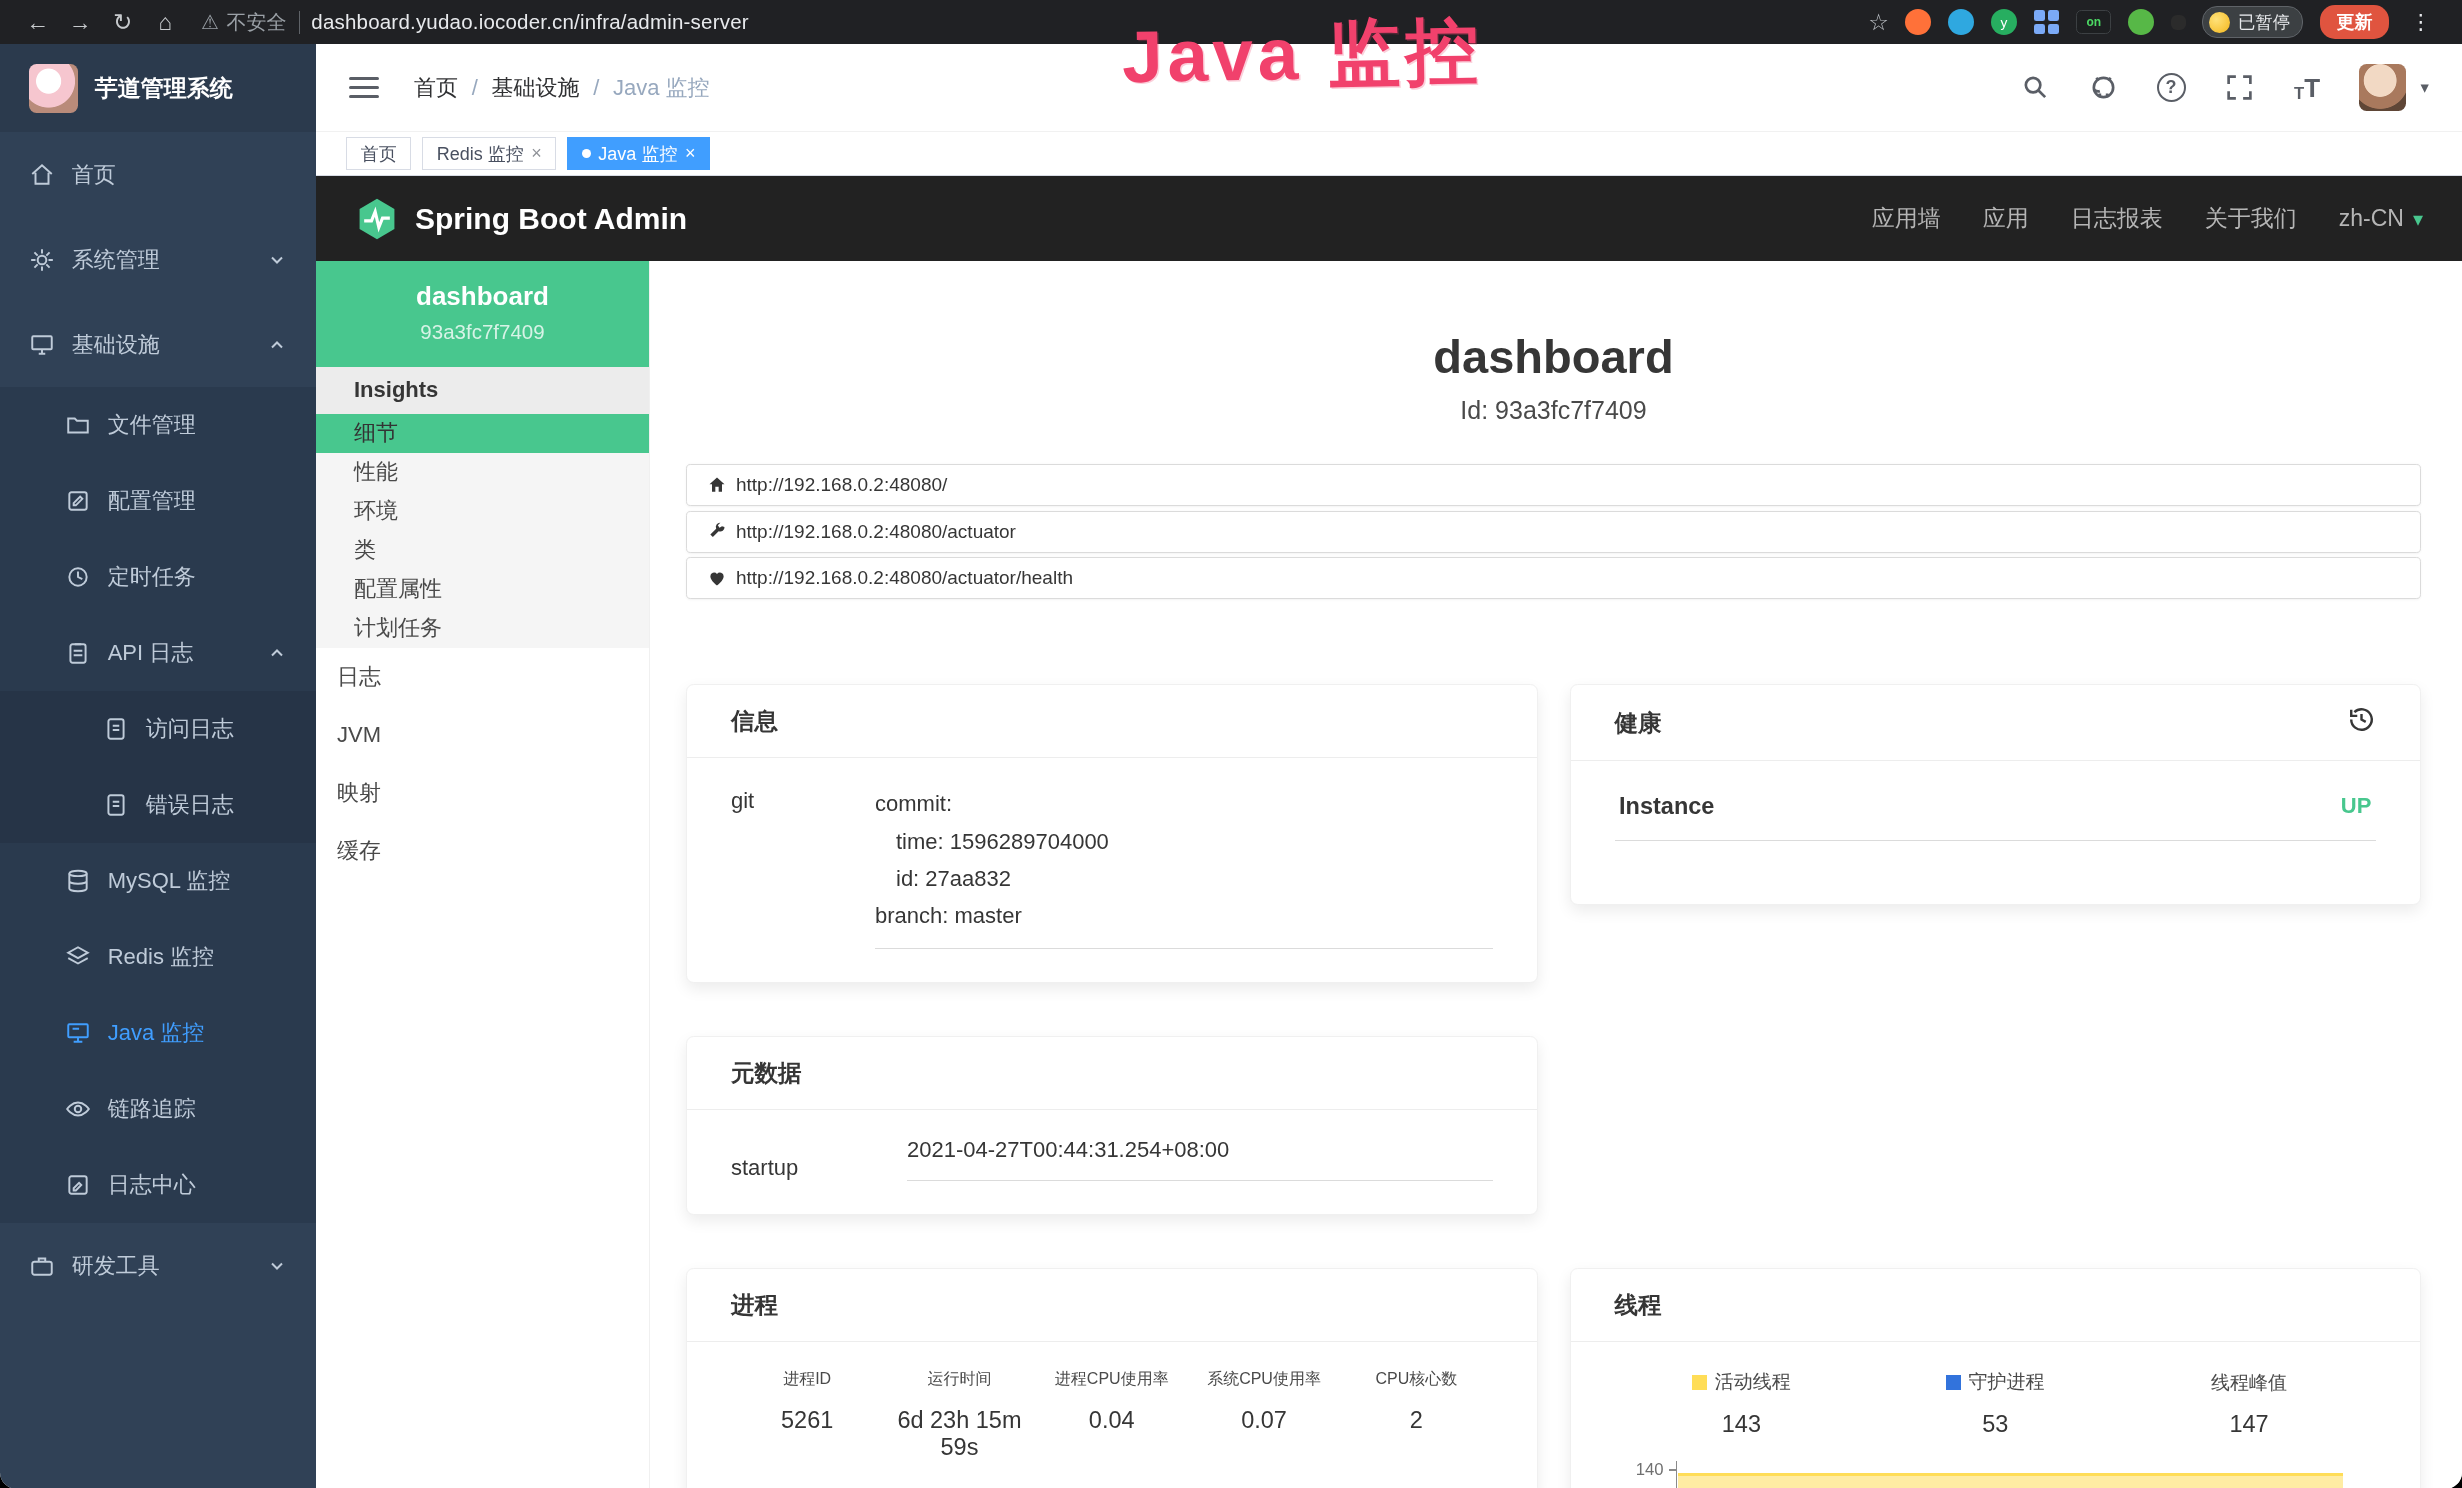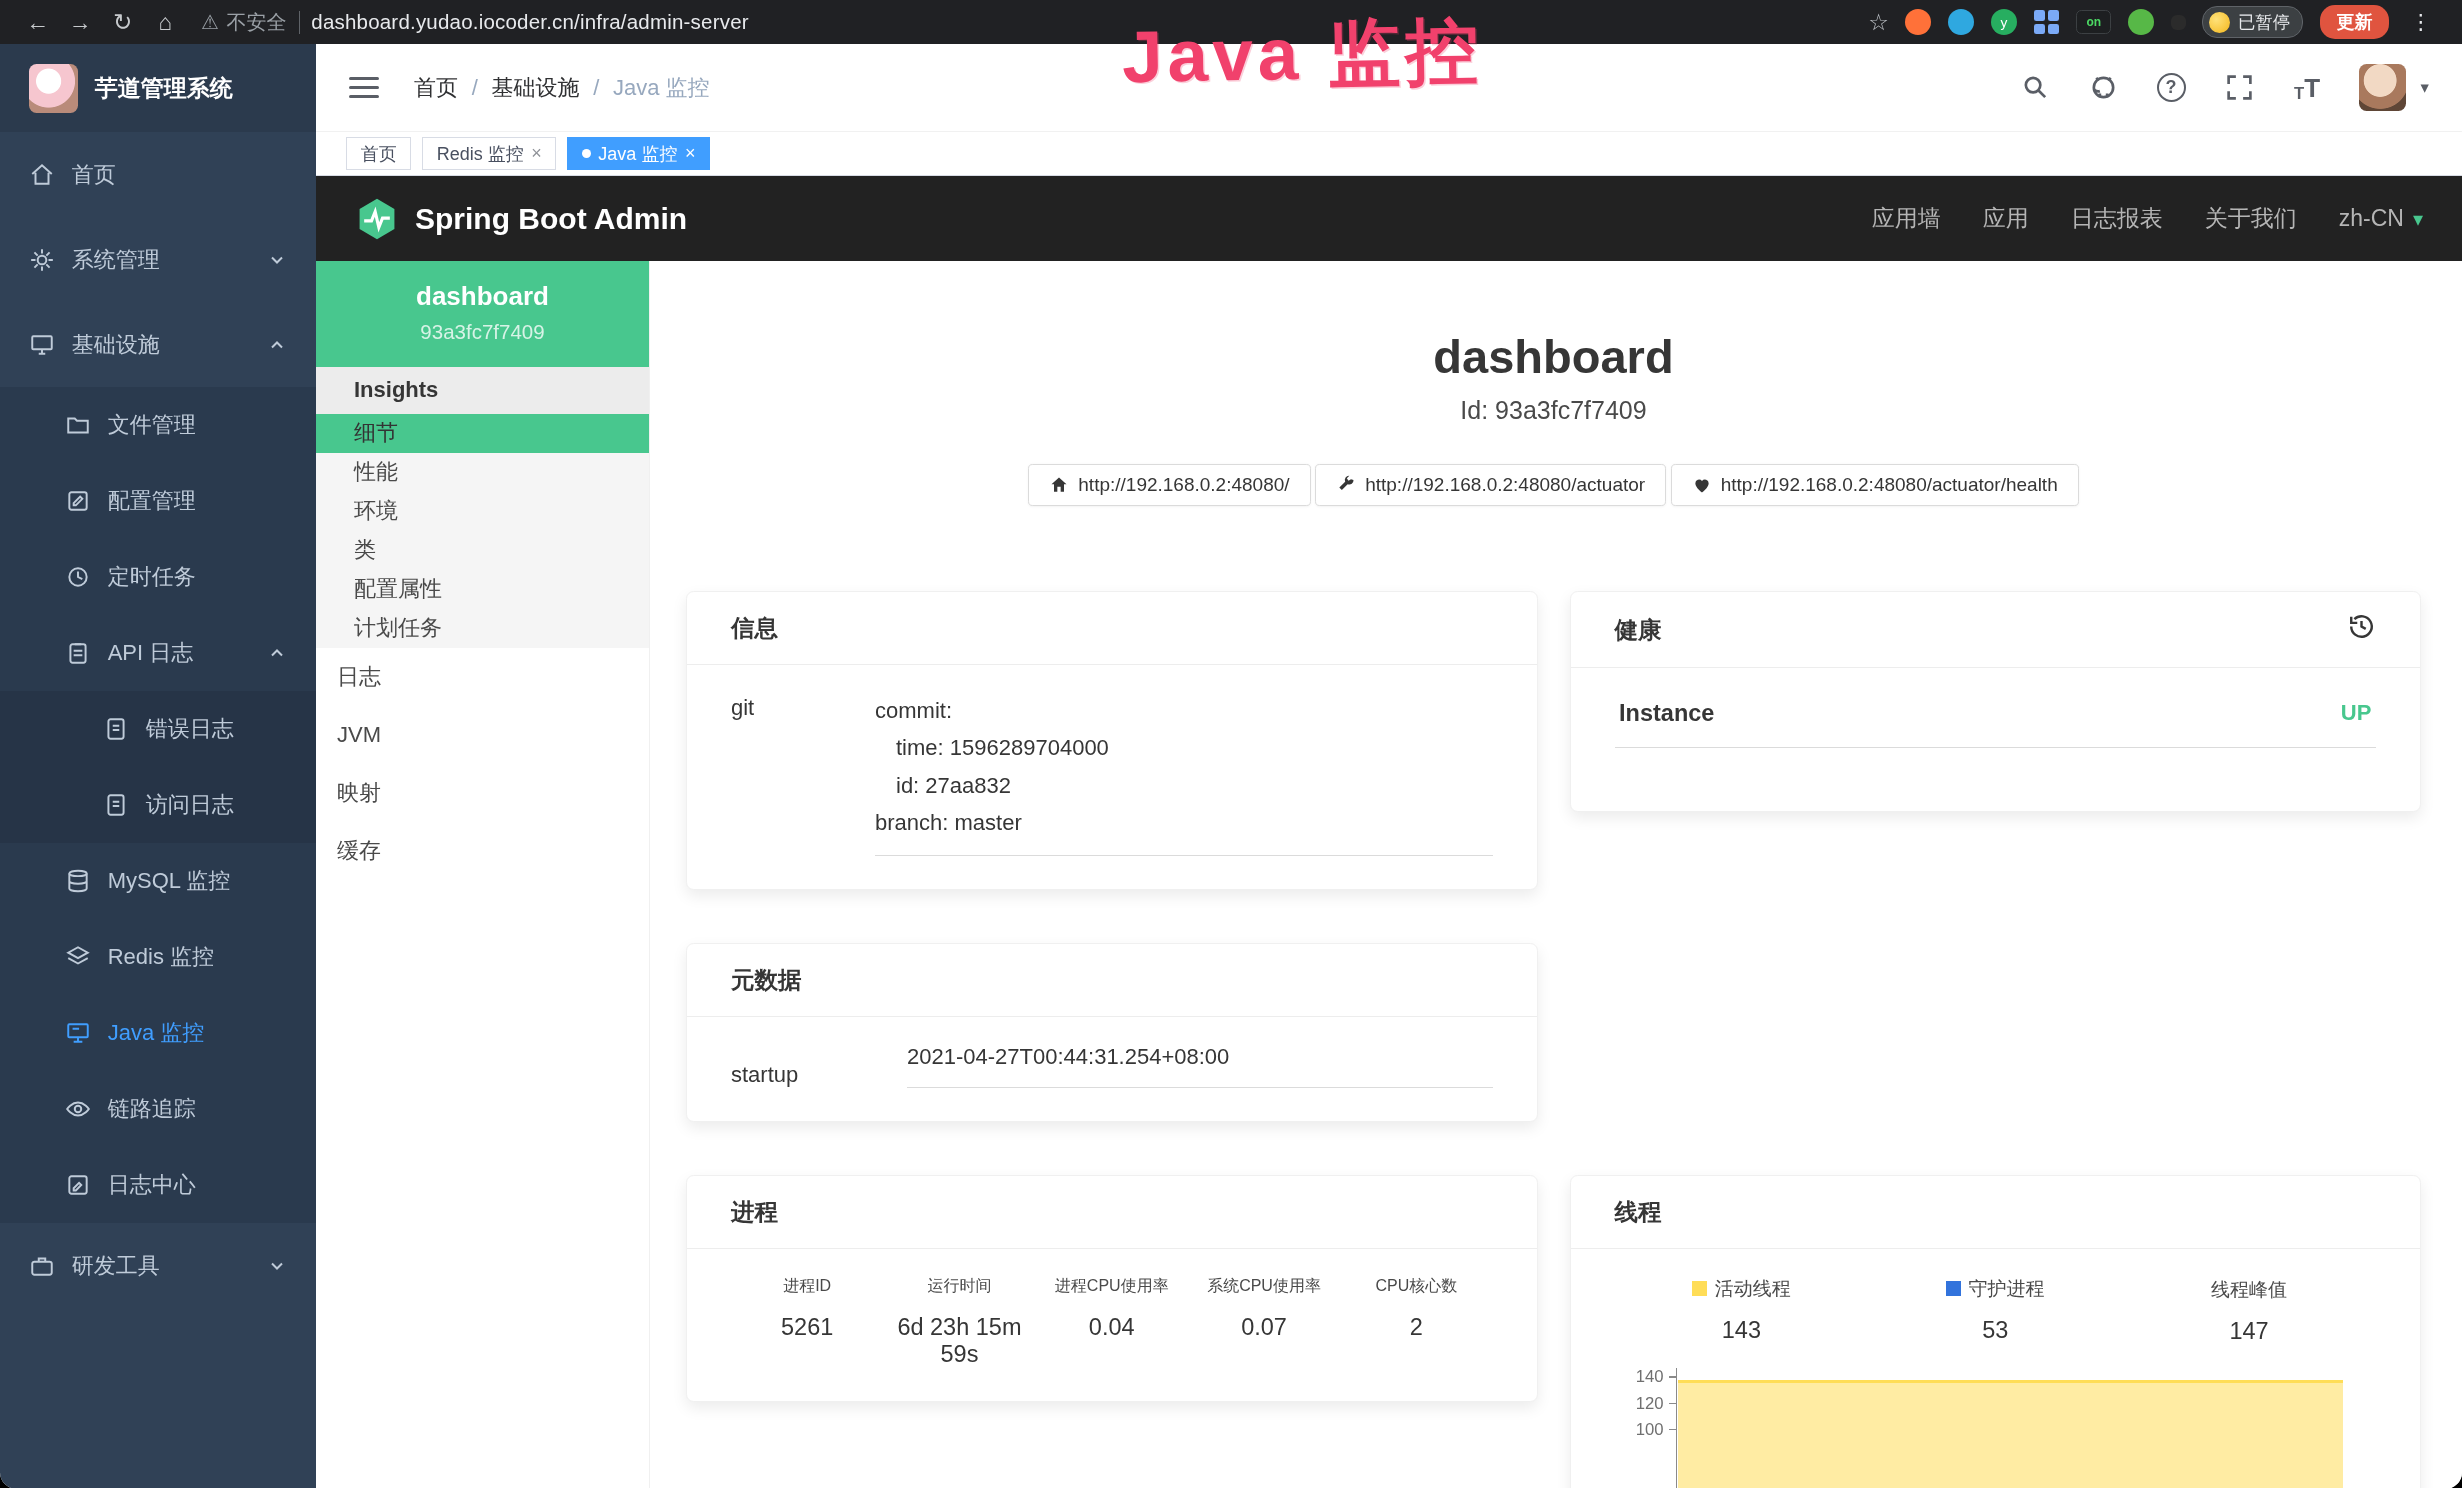--- a/index.html
+++ b/index.html
@@ -89,21 +89,21 @@
   .app-head .an { color:#fff; font-size:26px; font-weight:bold; }
   .app-head .ai { color:rgba(255,255,255,.78); font-size:20.5px; margin-top:7.6px; }
   .ins-head { background:#ececec; padding:10.6px 0 10.6px 38px; font-size:22px; font-weight:bold; color:#363636; }
   .s-item { height:39px; display:flex; align-items:center; padding-left:38px; font-size:22px; color:#4a4a4a; background:#f5f5f5; cursor:pointer; }
   .s-item.outer { background:#fff; padding-left:21px; height:58px; }
   .s-item.active { background:#48c78e; color:#333; }
 
   .sba-main { flex:1; overflow:hidden; padding:68px 41px 0 36px; }
   .page-title { text-align:center; font-size:47px; font-weight:bold; color:#363636; }
   .page-sub { text-align:center; font-size:25px; color:#4a4a4a; margin-top:12px; }
-  .links-row { display:flex; justify-content:center; gap:4.6px; margin-top:39px; }
+  .links-row { display:flex; justify-content:center; gap:4.6px; margin-top:39px;flex-direction:column; }
   .link-btn { display:flex; align-items:center; gap:9px; height:42px; padding:0 20px; border:0.8px solid #dbdbdb; border-radius:4.6px; background:#fff; font-size:19px; color:#363636; cursor:pointer; box-shadow:0 0.8px 2.3px rgba(0,0,0,.05); }
   .link-btn svg { width:20px; height:20px; fill:#363636; }
 
   .grid { display:grid; grid-template-columns:1fr 1fr; column-gap:32px; row-gap:53px; margin-top:85px; align-items:start; }
   .card { background:#fff; border:0.8px solid #f0f0f0; border-radius:7.6px; box-shadow:0 6px 15px rgba(10,10,10,.08); }
   .g-info { grid-area:1/1; } .g-health { grid-area:1/2; } .g-meta { grid-area:2/1; }
   .g-proc { grid-area:3/1; } .g-threads { grid-area:3/2; }
   .card-head { display:flex; align-items:center; padding:20px 44px; font-size:23.5px; font-weight:bold; color:#363636; border-bottom:0.8px solid #ededed; }
   .card-body { padding:27px 44px 33px; font-size:22px; color:#363636; }
   .hist-ic { margin-left:auto; cursor:pointer; }
@@ -270,30 +270,30 @@
             </svg>
           </span>
       </div>
       <div class="mitem subsub">
         <span class="mi">
             <svg viewBox="0 0 24 24">
               <rect x="5" y="3" width="14" height="18" rx="2"></rect>
               <path d="M9 9h6 M9 13h6"></path>
             </svg>
           </span>
-        <span>错误日志</span>
+        <span>访问日志</span>
       </div>
       <div class="mitem subsub">
         <span class="mi">
             <svg viewBox="0 0 24 24">
               <rect x="5" y="3" width="14" height="18" rx="2"></rect>
               <path d="M9 9h6 M9 13h6"></path>
             </svg>
           </span>
-        <span>访问日志</span>
+        <span>错误日志</span>
       </div>
       <div class="mitem sub">
         <span class="mi">
             <svg viewBox="0 0 24 24">
               <ellipse cx="12" cy="5" rx="8" ry="2.5"></ellipse>
               <path d="M4 5v14c0 1.4 3.6 2.5 8 2.5s8-1.1 8-2.5V5 M4 12c0 1.4 3.6 2.5 8 2.5s8-1.1 8-2.5"></path>
             </svg>
           </span>
         <span>MySQL 监控</span>
       </div>

